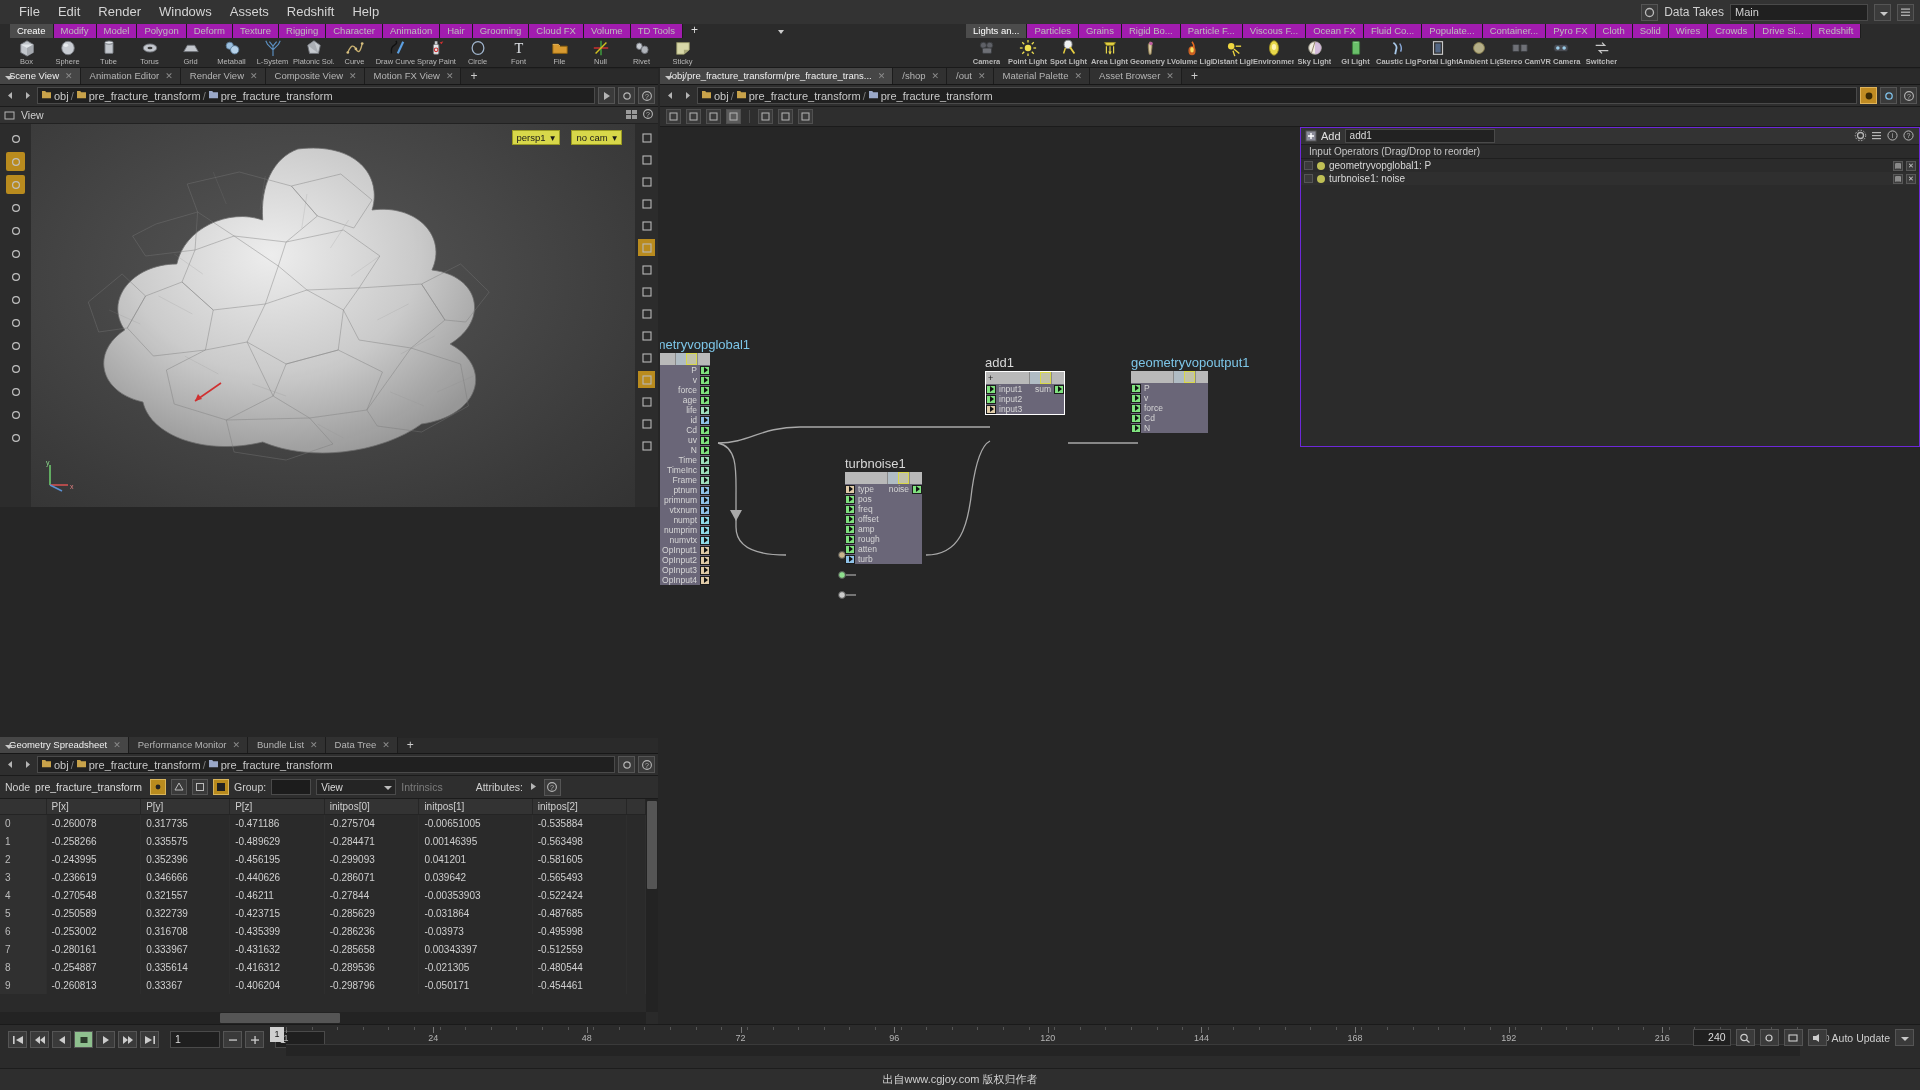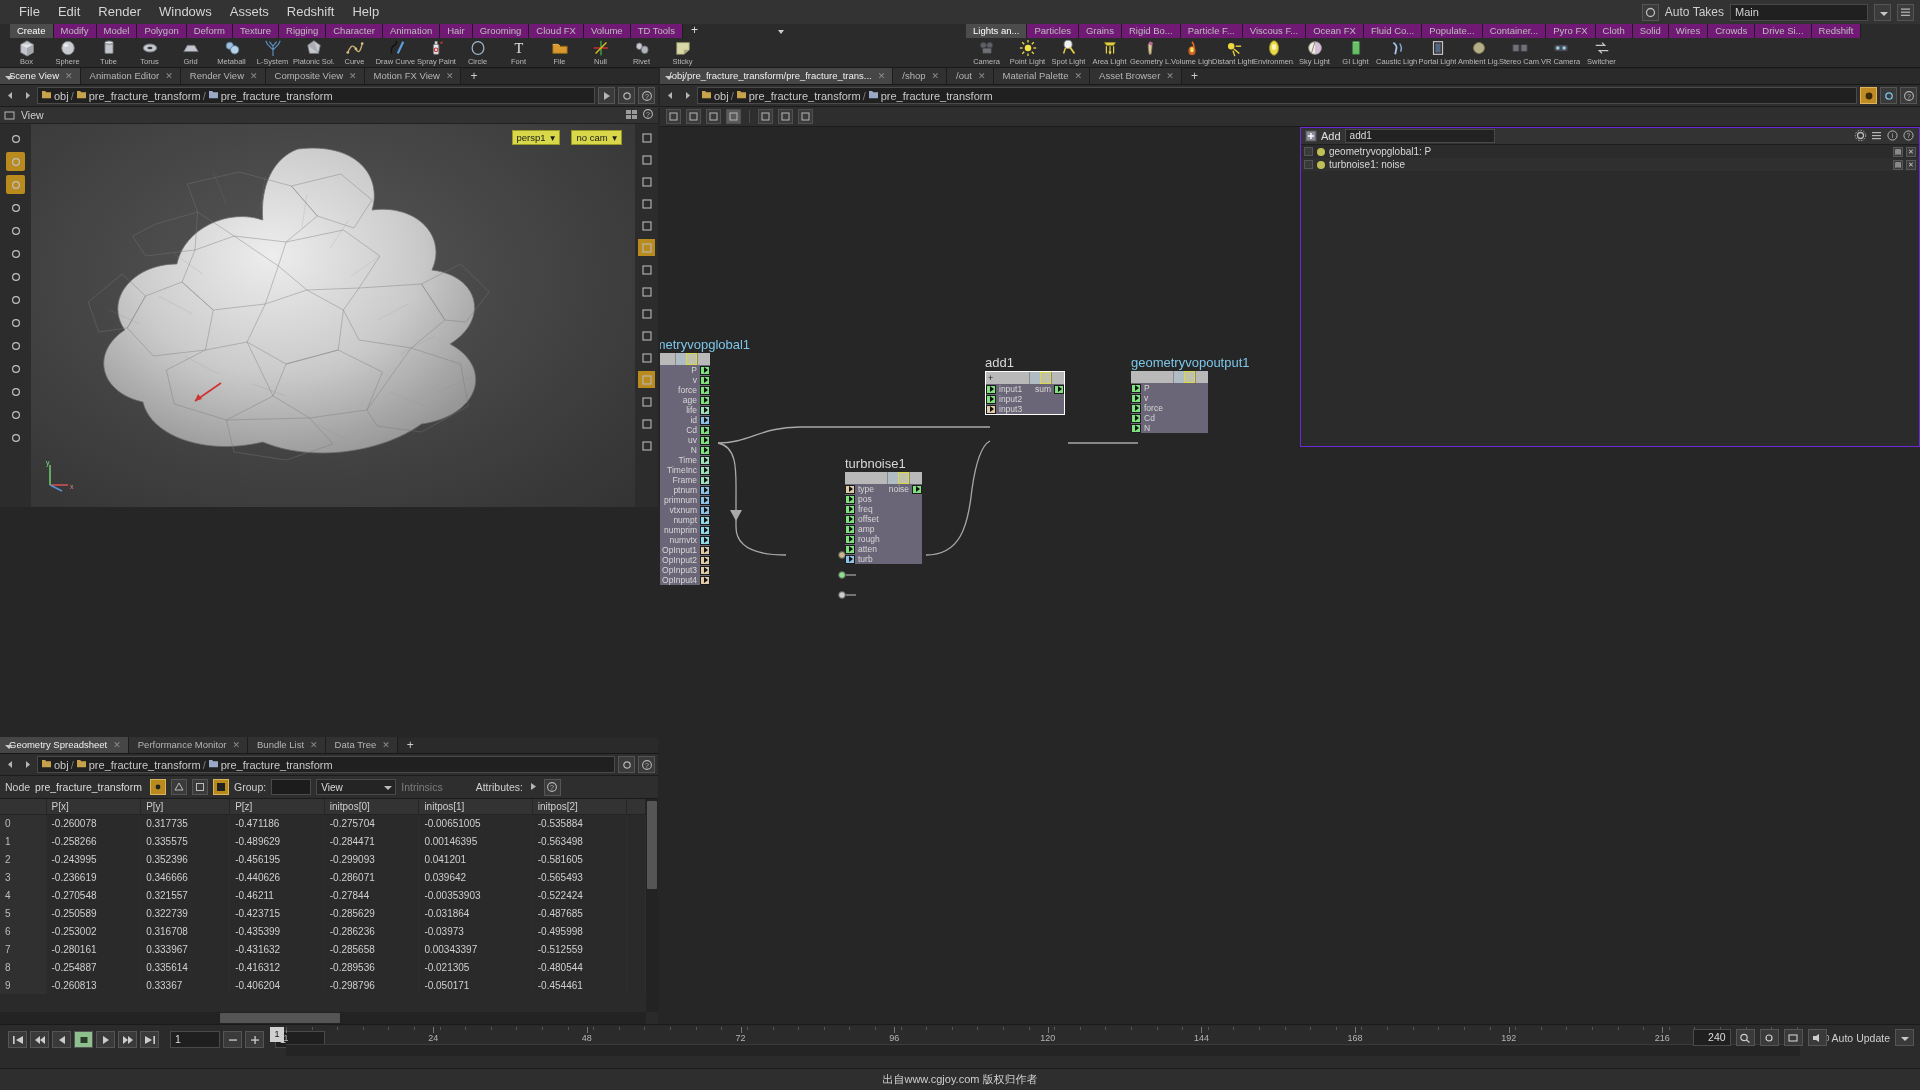--- a/index.html
+++ b/index.html
@@ -25,25 +25,25 @@
     border-right:4px solid transparent; border-top:4px solid #c8c8c8;}
 
   
   .shelf { position:absolute; left:0; top:24px; width:1920px; height:44px; background:#2b2b2b;
     border-bottom:1px solid #1a1a1a; }
   .shelf-left { position:absolute; left:0; top:0; width:963px; height:44px; }
   .shelf-right { position:absolute; left:966px; top:0; width:954px; height:44px; }
   .shelf-tabs { position:absolute; top:0; left:10px; height:14px; display:flex; }
   .shelf-tabs.r { left:0; }
   .sh-tab { font-size:9.5px; color:#bdbdbd; padding:1px 7px; height:14px; line-height:12px;
-    background:#701a75; border-right:1px solid #1d1d1d; white-space:nowrap; }
+    background:#a21caf; border-right:1px solid #1d1d1d; white-space:nowrap; }
   .sh-tab.active { background:#4c4c4c; color:#fff; }
   .sh-plus { color:#ddd; font-size:12px; padding:0 8px; line-height:13px;}
   .tools { position:absolute; top:15px; left:6px; display:flex; }
-  .tools.r { left:0; }
+  .tools.r { left:0;font-weight:bold; }
   .tool { width:41px; height:29px; display:flex; flex-direction:column; align-items:center;
      justify-content:flex-start; }
   .tool .ic { width:20px; height:18px; display:block; }
   .tool .lb { font-size:7.5px; color:#b9b9b9; margin-top:0px; white-space:nowrap;
      overflow:hidden; max-width:41px; text-align:center; }
   .dropdown-arrow { position:absolute; right:6px; top:4px; width:10px; height:10px; }
 
   
   .desk { position:absolute; left:0; top:69px; width:1920px; height:955px; }
 
@@ -199,21 +199,21 @@
     <div class="mi">Windows</div>
     <div class="mi">Assets</div>
     <div class="mi">Redshift</div>
     <div class="mi">Help</div>
     <div class="mb-right">
       <div class="take-btn">
         <svg width="15" height="15" viewBox="0 0 15 15">
             <circle cx="7.5" cy="7.5" r="4" fill="none" stroke="#bbb" stroke-width="1.3"></circle>
           </svg>
       </div>
-      <span class="autotakes">Auto Takes</span>
+      <span class="autotakes">Data Takes</span>
       <div class="take-field">Main</div>
       <div class="take-btn tri-d"></div>
       <div class="take-btn">
         <svg width="15" height="15" viewBox="0 0 15 15">
             <rect x="3" y="3.5" width="9" height="1.2" fill="#bbb"></rect>
             <rect x="3" y="6.6" width="9" height="1.2" fill="#bbb"></rect>
             <rect x="3" y="9.7" width="9" height="1.2" fill="#bbb"></rect>
           </svg>
       </div>
     </div>
@@ -1525,20 +1525,21 @@
                 </svg>
             </span>
             <span>
               <svg width="13" height="13" viewBox="0 0 13 13">
                   <circle cx="6.5" cy="6.5" r="4.6" fill="none" stroke="#b5b5b5" stroke-width="1"></circle>
                   <text x="6.5" y="9.4" font-size="7" fill="#b5b5b5" text-anchor="middle">?</text>
                 </svg>
             </span>
           </span>
         </div>
+        <div class="pp-sub">Input Operators (Drag/Drop to reorder)</div>
         <div id="opRows">
             <div class="oprow">
               <span class="opbox"></span>
               <span class="opdot"></span>
               <span style="color:#d8d8d8;">geometryvopglobal1: P</span>
               <span style="margin-left:auto;display:flex;gap:3px;">
                 <span class="opbtn">▤</span>
                 <span class="opbtn">✕</span>
               </span>
             </div>

